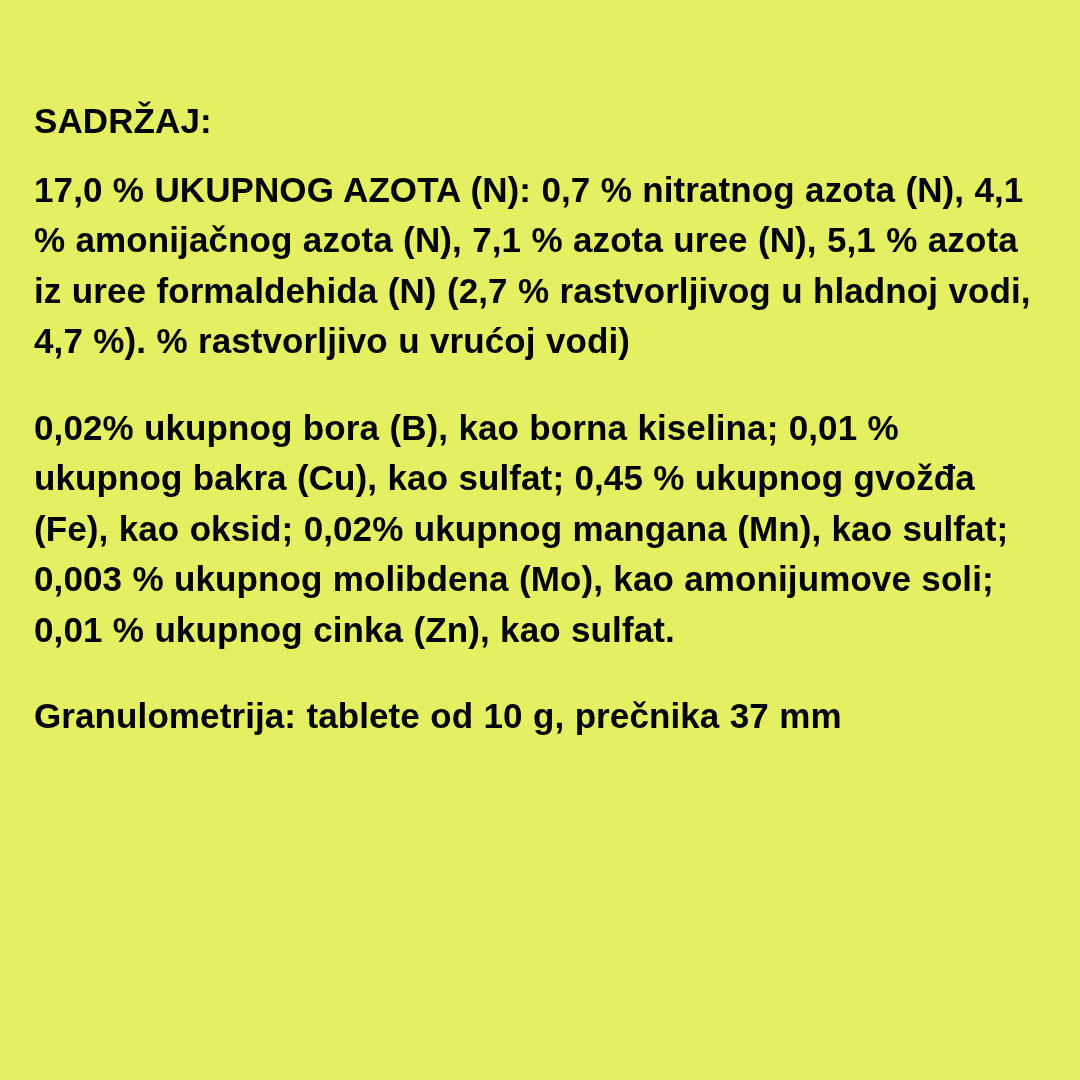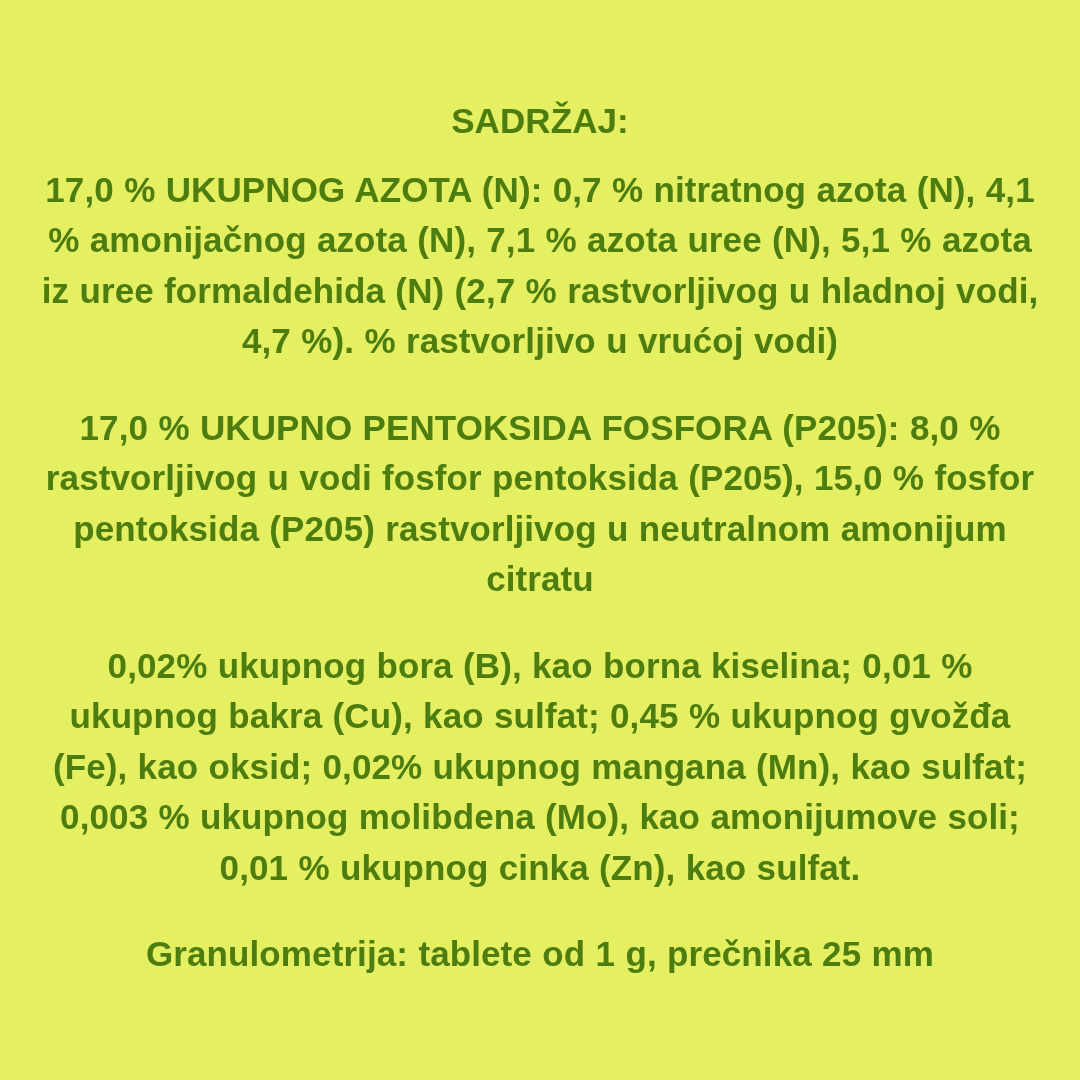--- a/index.html
+++ b/index.html
@@ -18,37 +18,36 @@
     width: 1080px;
     height: 1080px;
     padding: 96px 34px 20px 34px;
     display: flex;
     flex-direction: column;
     align-items: center;
     justify-content: flex-start;
   }
   .line {
     width: 100%;
-    text-align: center;
-    color: #4d7c0f;
+    text-align: left;
+    color: #000000;
     font-weight: bold;
     font-size: 35px;
     line-height: 50.5px;
     letter-spacing: 0.1px;
     word-spacing: 0.5px;
   }
   .heading {
     font-size: 35px;
   }
   .block {
     margin: 18px;
   }
 </style>
 </head>
 <body>
 
 <div class="label-panel">
   <div class="line heading">SADRŽAJ:</div>
   <div class="line block">17,0 % UKUPNOG AZOTA (N): 0,7 % nitratnog azota (N), 4,1 % amonijačnog azota (N), 7,1 % azota uree (N), 5,1 % azota iz uree formaldehida (N) (2,7 % rastvorljivog u hladnoj vodi, 4,7 %). % rastvorljivo u vrućoj vodi)</div>
-  <div class="line block">17,0 % UKUPNO PENTOKSIDA FOSFORA (P205): 8,0 % rastvorljivog u vodi fosfor pentoksida (P205), 15,0 % fosfor pentoksida (P205) rastvorljivog u neutralnom amonijum citratu</div>
   <div class="line block">0,02% ukupnog bora (B), kao borna kiselina; 0,01 % ukupnog bakra (Cu), kao sulfat; 0,45 % ukupnog gvožđa (Fe), kao oksid; 0,02% ukupnog mangana (Mn), kao sulfat; 0,003 % ukupnog molibdena (Mo), kao amonijumove soli; 0,01 % ukupnog cinka (Zn), kao sulfat.</div>
-  <div class="line block">Granulometrija: tablete od 1 g, prečnika 25 mm</div>
+  <div class="line block">Granulometrija: tablete od 10 g, prečnika 37 mm</div>
 </div>
 
 </body></html>

